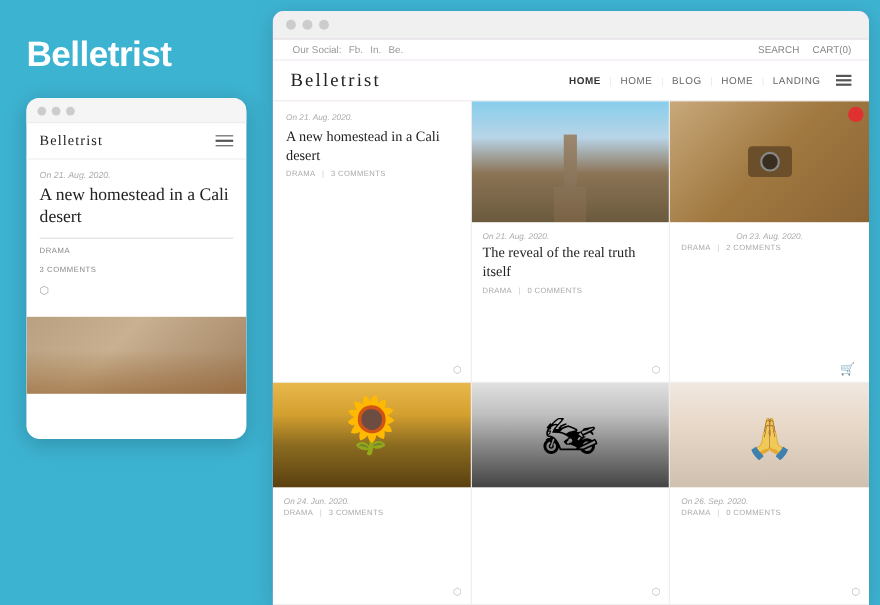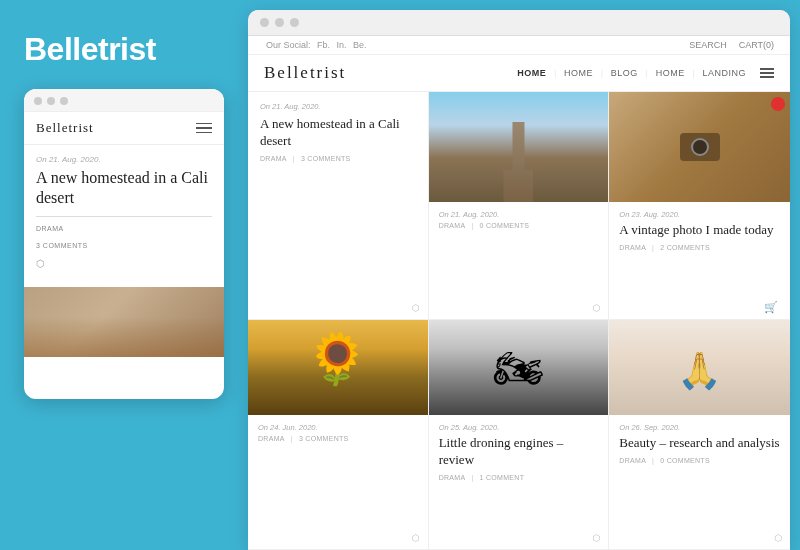--- a/index.html
+++ b/index.html
@@ -508,37 +508,37 @@
           <span>3 Comments</span>
         </div>
       </div>
       <div class="blog-share">⬡</div>
     </div>
 
     <div class="blog-cell">
       <div class="blog-img img-church"></div>
       <div class="blog-text">
         <div class="blog-date">On 21. Aug. 2020.</div>
+        <div class="blog-title">The reveal of the real truth itself</div>
         <div class="blog-meta">
           <span>Drama</span>
           <span class="blog-meta-divider">|</span>
           <span>0 Comments</span>
         </div>
       </div>
       <div class="blog-share">⬡</div>
     </div>
 
-    <div class="blog-cell" style="position:relative;">
+    <div class="blog-cell" style="position:relative;text-align:center;">
       <div class="blog-img img-camera">
         <div class="img-camera-lens"></div>
         <div class="red-dot"></div>
       </div>
       <div class="blog-text">
         <div class="blog-date">On 23. Aug. 2020.</div>
-        <div class="blog-title">A vintage photo I made today</div>
         <div class="blog-meta">
           <span>Drama</span>
           <span class="blog-meta-divider">|</span>
           <span>2 Comments</span>
         </div>
       </div>
       <div class="cart-icon-small">🛒</div>
     </div>
 
     <div class="blog-cell">
@@ -549,37 +549,27 @@
           <span>Drama</span>
           <span class="blog-meta-divider">|</span>
           <span>3 Comments</span>
         </div>
       </div>
       <div class="blog-share">⬡</div>
     </div>
 
     <div class="blog-cell">
       <div class="blog-img blog-img-bottom img-motorcycle"></div>
-      <div class="blog-text">
-        <div class="blog-date">On 25. Aug. 2020.</div>
-        <div class="blog-title">Little droning engines – review</div>
-        <div class="blog-meta">
-          <span>Drama</span>
-          <span class="blog-meta-divider">|</span>
-          <span>1 Comment</span>
-        </div>
-      </div>
       <div class="blog-share">⬡</div>
     </div>
 
     <div class="blog-cell">
       <div class="blog-img blog-img-bottom img-woman"></div>
       <div class="blog-text">
         <div class="blog-date">On 26. Sep. 2020.</div>
-        <div class="blog-title">Beauty – research and analysis</div>
         <div class="blog-meta">
           <span>Drama</span>
           <span class="blog-meta-divider">|</span>
           <span>0 Comments</span>
         </div>
       </div>
       <div class="blog-share">⬡</div>
     </div>
 
   </div>

